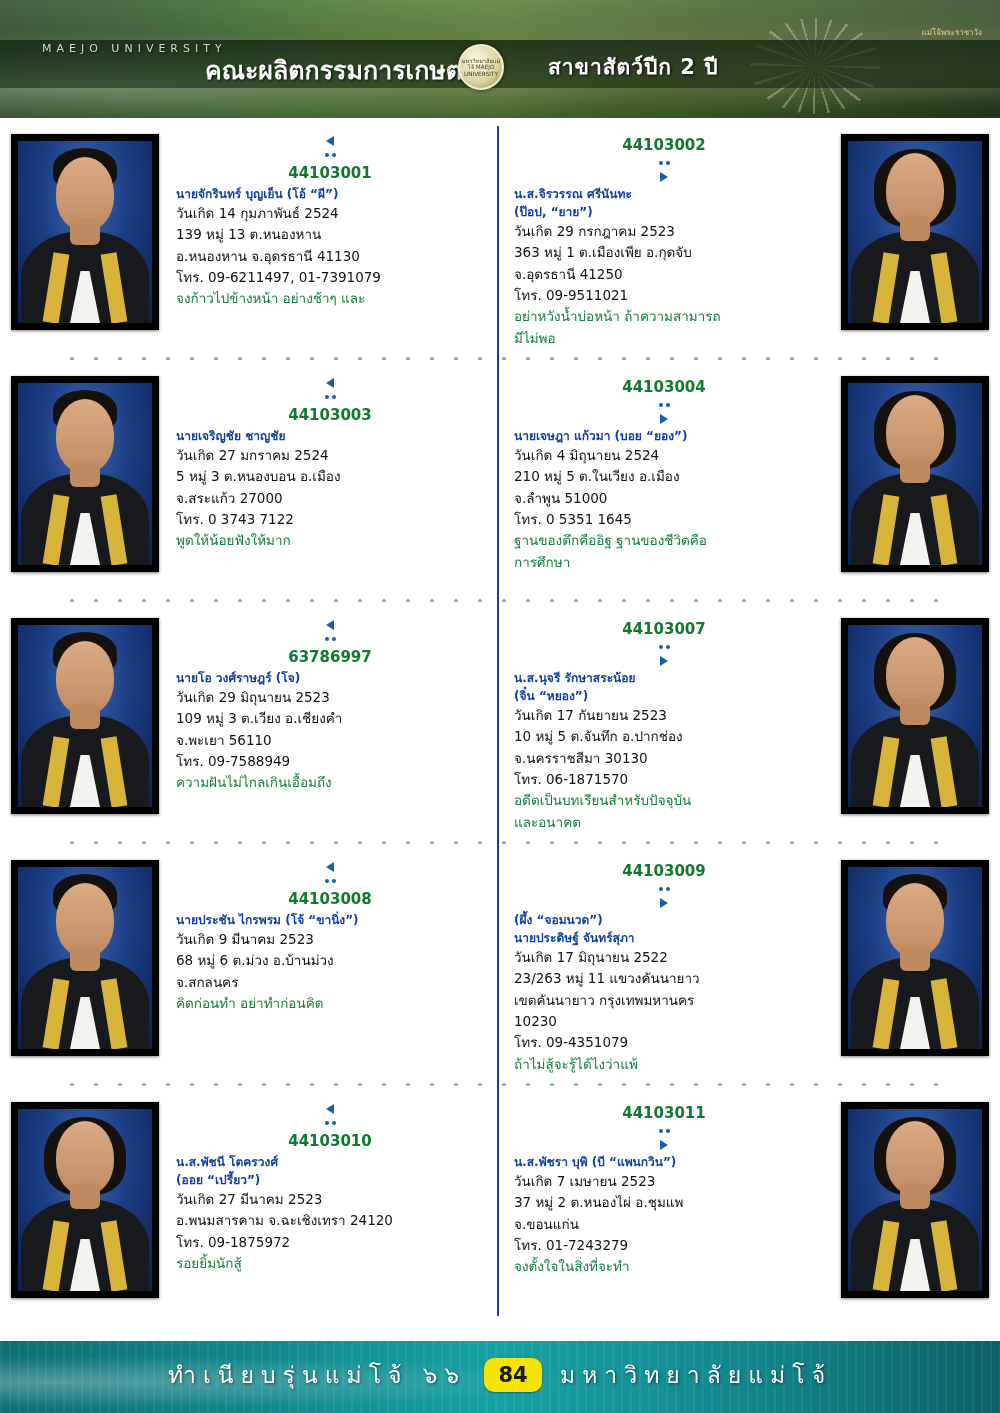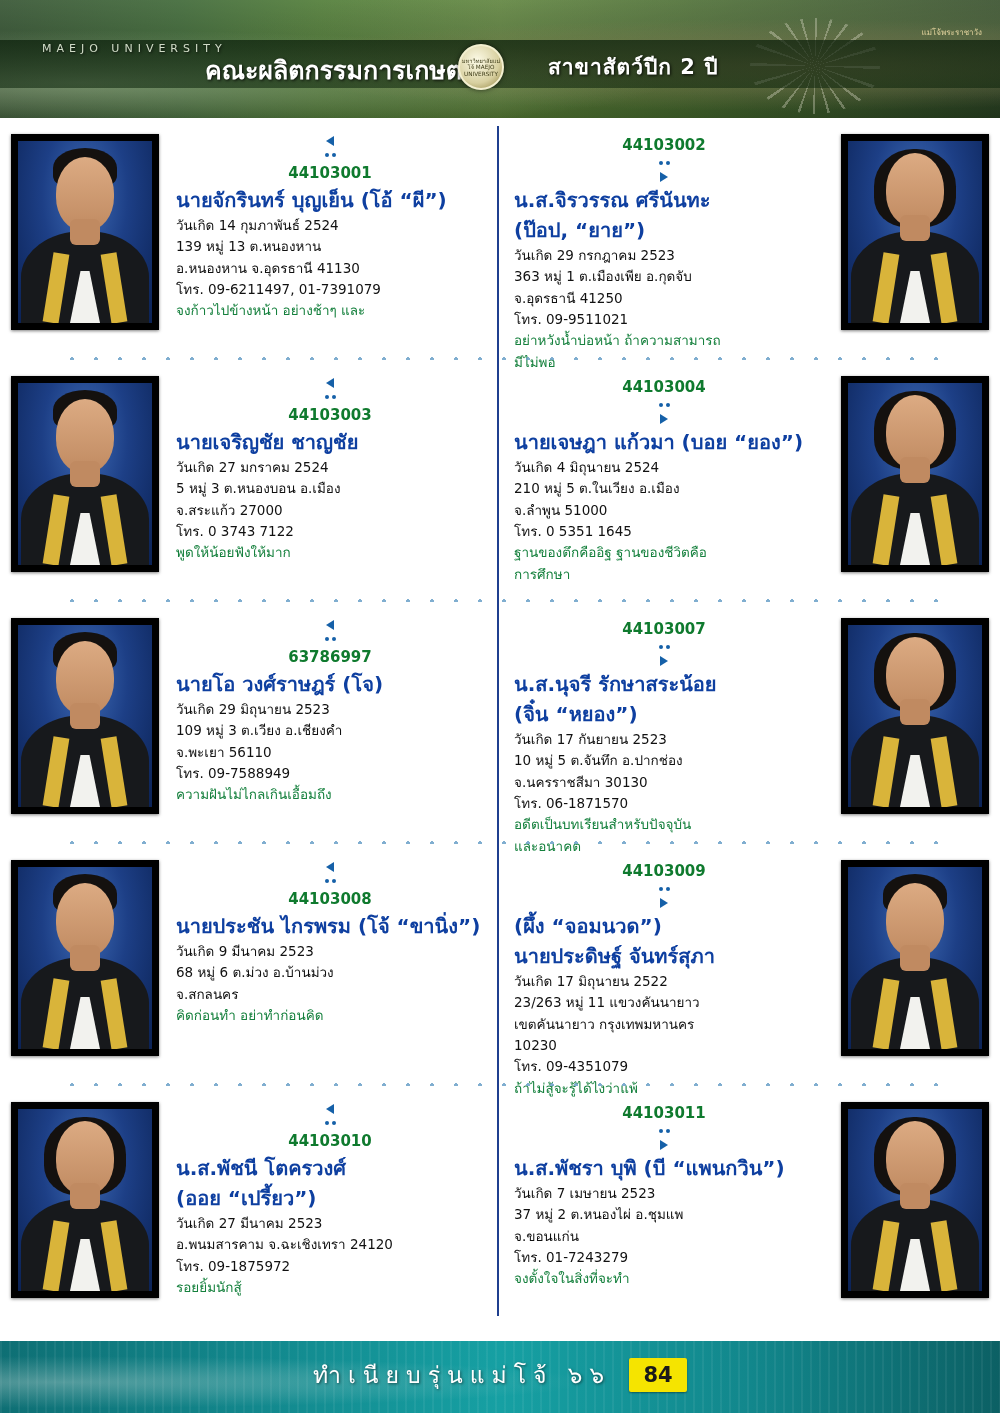--- a/index.html
+++ b/index.html
@@ -206,21 +206,21 @@
     width: 0; height: 0;
     border-top: 5px solid transparent;
     border-bottom: 5px solid transparent;
   }
   .tri.left { border-right: 8px solid #1560a8; }
   .tri.right { border-left: 8px solid #1560a8; }
   .dots2 { display: inline-flex; gap: 3px; }
   .dots2 i { width: 4px; height: 4px; border-radius: 50%; background: #1560a8; display: block; }
 
   .std-name {
-    font-size: 20px; color: #0e3fa0; line-height: 1.5; font-weight: bold;
+    font-size: 12px; color: #0e3fa0; line-height: 1.5; font-weight: bold;
   }
   .std-line {
     font-size: 13.5px; color: #111111; line-height: 1.58;
   }
   .std-motto {
     font-size: 13.5px; color: #15803d; line-height: 1.58;
   }
 
   
   .cell.left .info { padding-left: 6px; }
@@ -248,21 +248,21 @@
     font-size: 23px; color: #ffffff; letter-spacing: 7px;
     text-shadow: 1px 1px 3px rgba(0,0,0,.55);
     white-space: nowrap;
   }
   .page-num {
     min-width: 58px; height: 34px;
     background: #f5e400;
     color: #1a1a1a;
     font-size: 21px; font-weight: bold;
     display: flex; align-items: center; justify-content: center;
-    border-radius: 2px;
+    border-radius: 10px;
     box-shadow: 0 1px 2px rgba(0,0,0,.4);
   }
   .footer-strip-top {
     position: absolute; top: 0; left: 0; width: 1000px; height: 5px;
     background: #ffffff;
   }
 </style>
 </head>
 <body>
 
@@ -606,16 +606,17 @@
           </div>
         </div>
       </div>
   </div>
 
   <div class="footer">
     <div class="footer-strip-top"></div>
     <div class="footer-inner">
       <div class="footer-text">ทำเนียบรุ่นแม่โจ้ ๖๖</div>
       <div class="page-num">84</div>
+      <div class="footer-text">มหาวิทยาลัยแม่โจ้</div>
     </div>
   </div>
 
 </div>
 
 </body></html>

